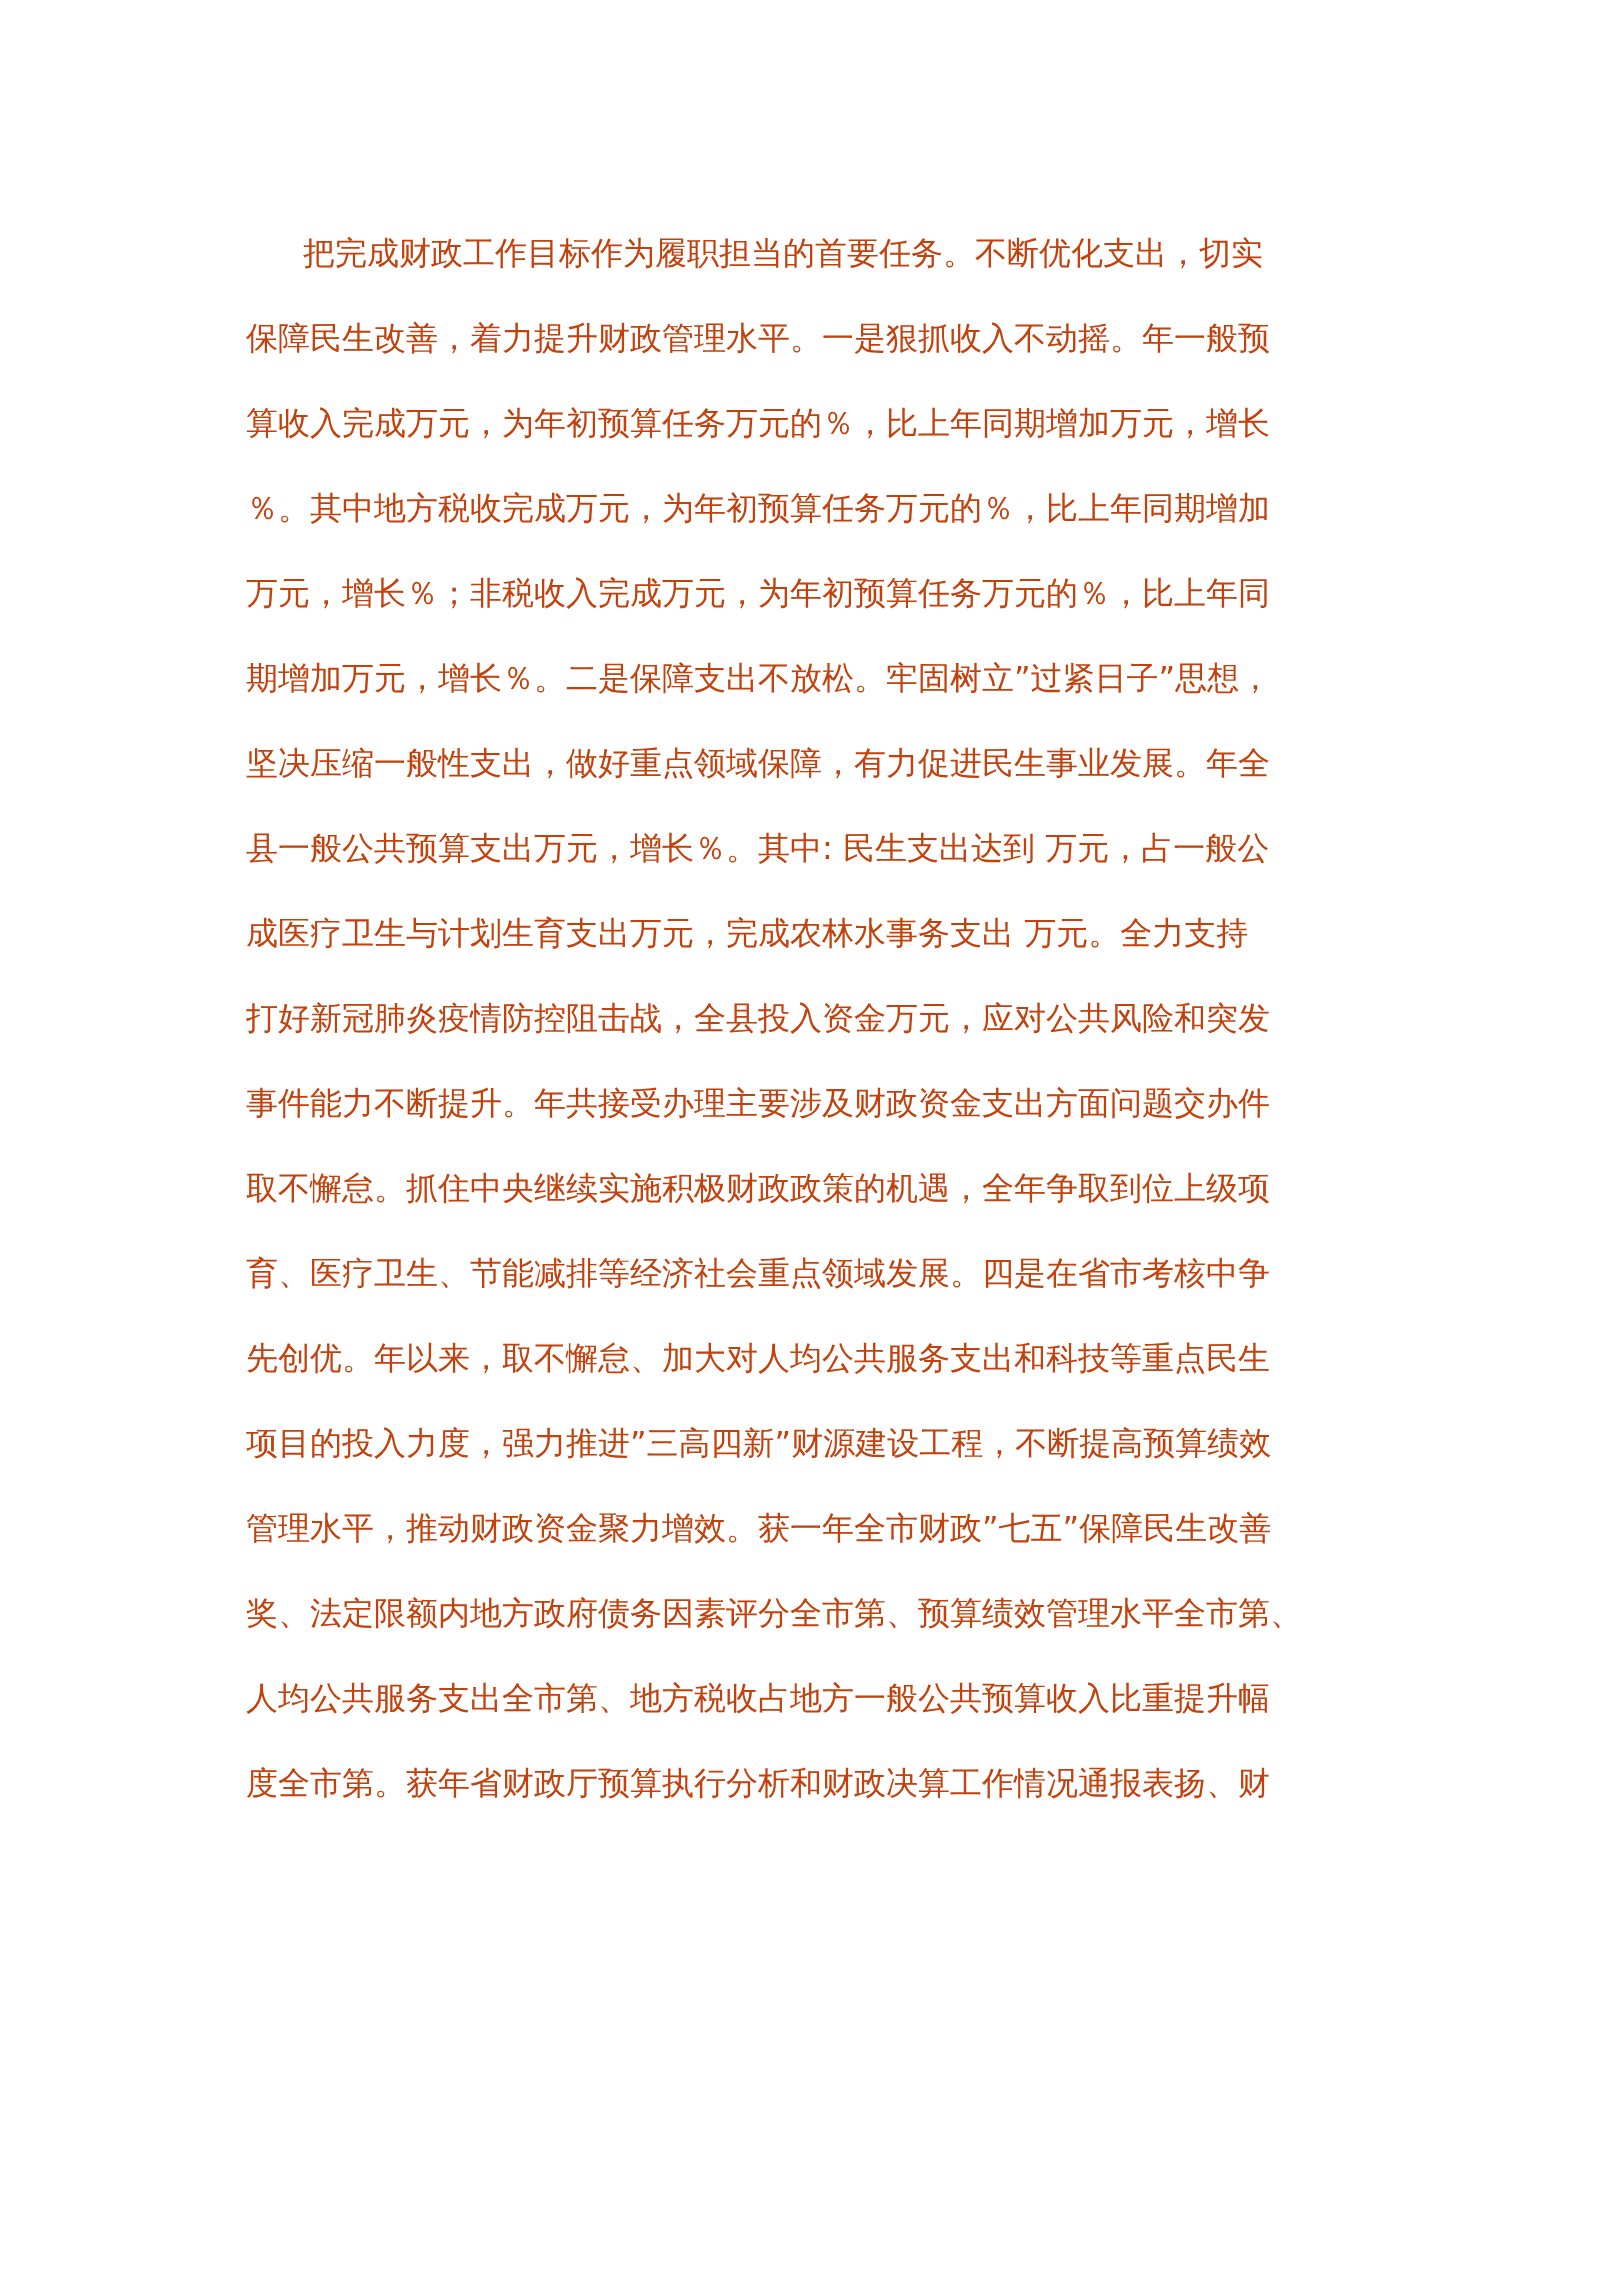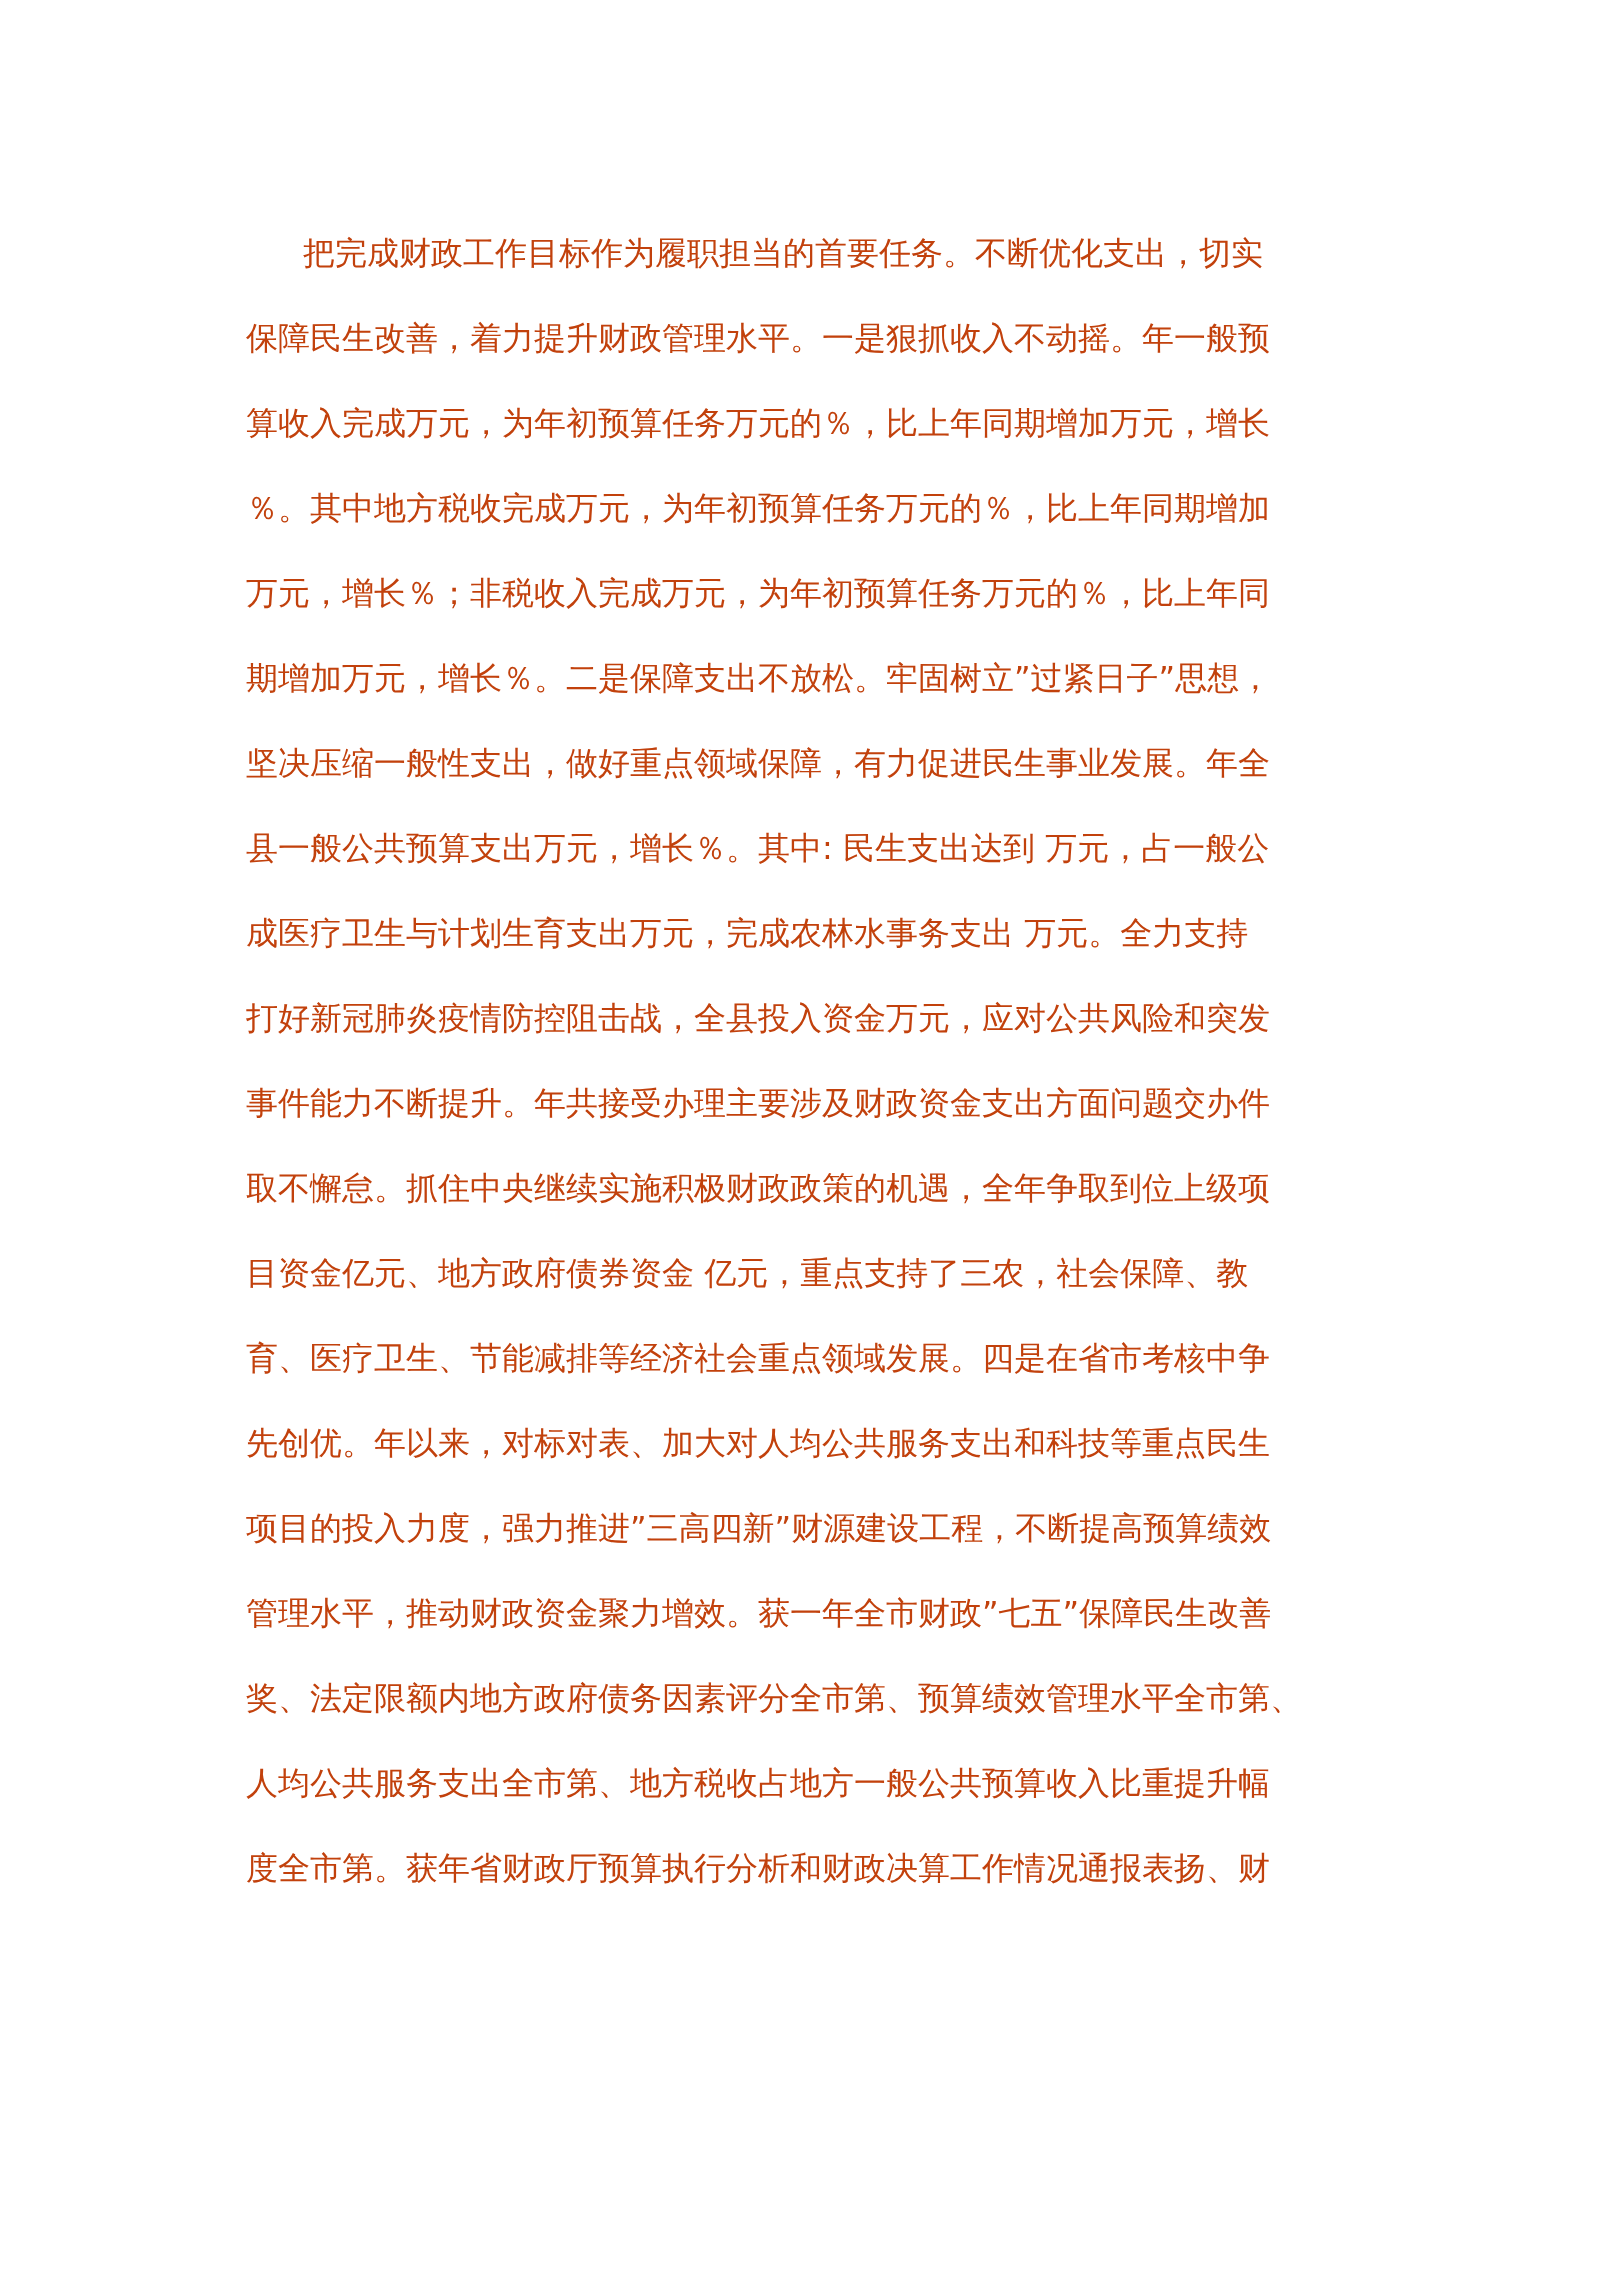--- a/index.html
+++ b/index.html
@@ -52,23 +52,22 @@
     <span class="line">算收入完成万元，为年初预算任务万元的％，比上年同期增加万元，增长</span>
     <span class="line">％。其中地方税收完成万元，为年初预算任务万元的％，比上年同期增加</span>
     <span class="line">万元，增长％；非税收入完成万元，为年初预算任务万元的％，比上年同</span>
     <span class="line">期增加万元，增长％。二是保障支出不放松。牢固树立”过紧日子”思想，</span>
     <span class="line">坚决压缩一般性支出，做好重点领域保障，有力促进民生事业发展。年全</span>
     <span class="line">县一般公共预算支出万元，增长％。其中: 民生支出达到 万元，占一般公</span>
     <span class="line">成医疗卫生与计划生育支出万元，完成农林水事务支出 万元。全力支持</span>
     <span class="line">打好新冠肺炎疫情防控阻击战，全县投入资金万元，应对公共风险和突发</span>
     <span class="line">事件能力不断提升。年共接受办理主要涉及财政资金支出方面问题交办件</span>
     <span class="line">取不懈怠。抓住中央继续实施积极财政政策的机遇，全年争取到位上级项</span>
-    <span class="line">目资金亿元、地方政府债券资金 亿元，重点支持了三农，社会保障、教</span>
     <span class="line">育、医疗卫生、节能减排等经济社会重点领域发展。四是在省市考核中争</span>
-    <span class="line">先创优。年以来，对标对表、加大对人均公共服务支出和科技等重点民生</span>
+    <span class="line">先创优。年以来，取不懈怠、加大对人均公共服务支出和科技等重点民生</span>
     <span class="line">项目的投入力度，强力推进”三高四新”财源建设工程，不断提高预算绩效</span>
     <span class="line">管理水平，推动财政资金聚力增效。获一年全市财政”七五”保障民生改善</span>
     <span class="line">奖、法定限额内地方政府债务因素评分全市第、预算绩效管理水平全市第、</span>
     <span class="line">人均公共服务支出全市第、地方税收占地方一般公共预算收入比重提升幅</span>
     <span class="line">度全市第。获年省财政厅预算执行分析和财政决算工作情况通报表扬、财</span>
   </div>
 </div>
 
 
 </body></html>

